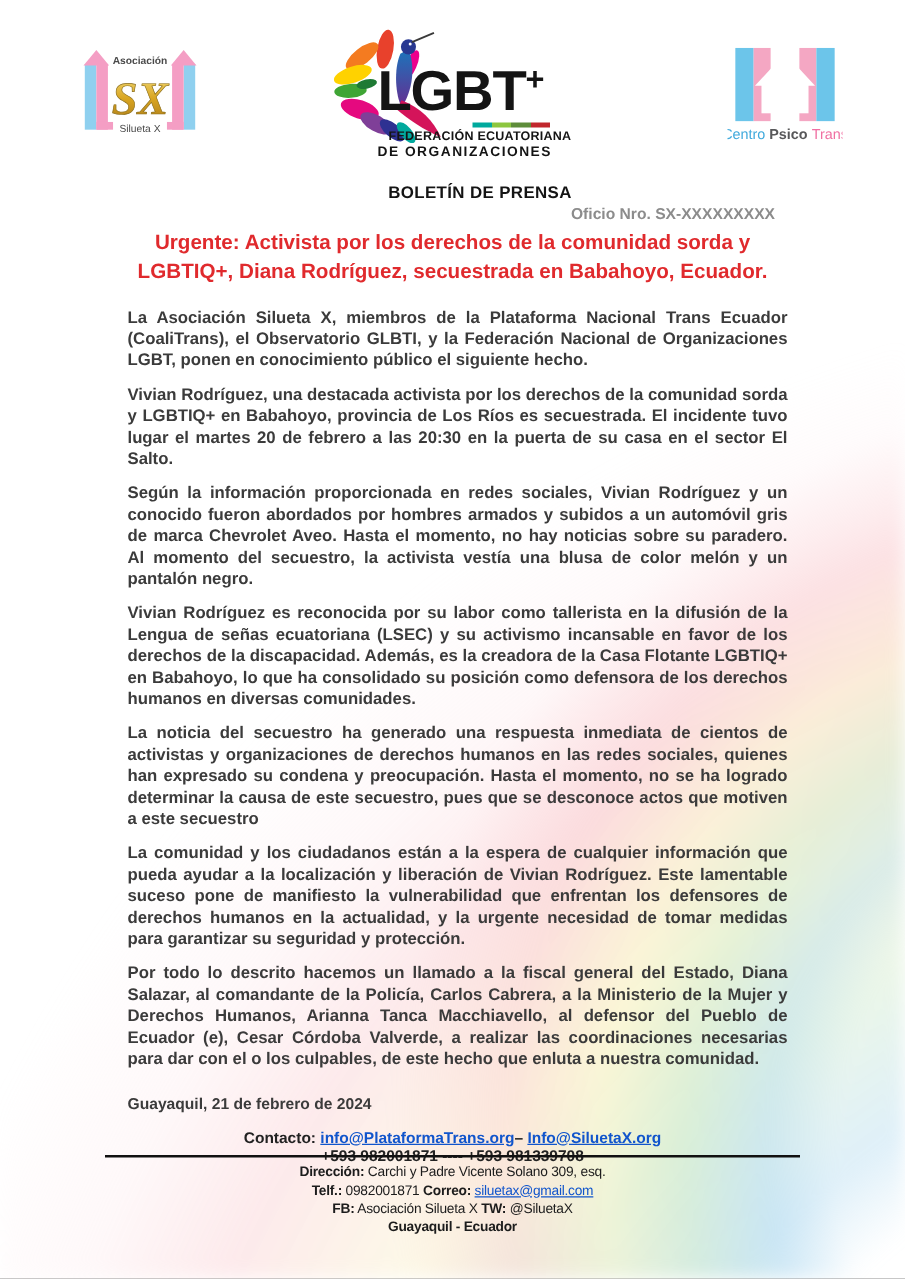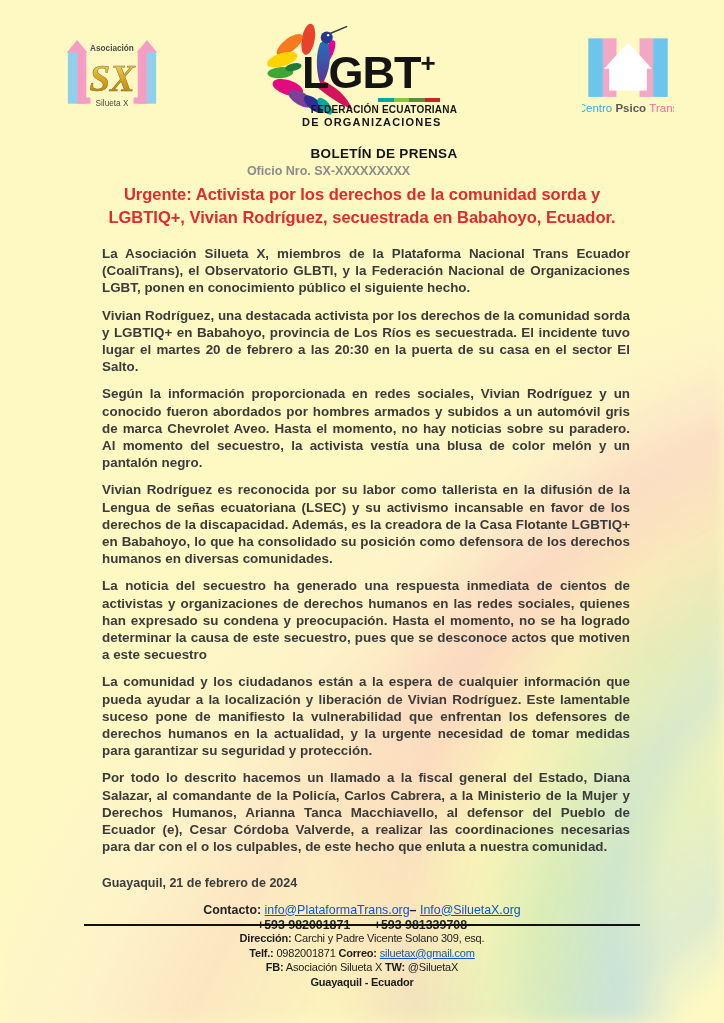--- a/index.html
+++ b/index.html
@@ -1,18 +1,18 @@
 <!DOCTYPE html>
 <html><head>
 <meta charset="utf-8">
 <style>
   html,body { margin:0; padding:0; background:#777; }
   .page {
     position:relative; width:724px; height:1023px; margin:0 auto;
-    background:#fef9c3; overflow:hidden;
+    background:#ffffff; overflow:hidden;
     font-family:"Liberation Sans", sans-serif; color:#3b3b3b;
   }
   
   .watermark {
     position:absolute; inset:0; pointer-events:none; z-index:0;
     background:
       radial-gradient(circle at 128% 90%,
         rgba(255,255,255,0) 0 20%,
         rgba(150,205,235,0.30) 24%,
         rgba(175,220,170,0.28) 29%,
@@ -48,28 +48,28 @@
     background:linear-gradient(90deg,#00a99d 0 25%, #8cc63f 25% 50%, #5e8c3a 50% 75%, #c1272d 75% 100%);
   }
   .fed-line1 { position:absolute; left:42px; width:164px; top:80px; text-align:center;
                font-size:10px; font-weight:700; color:#141414; letter-spacing:0.2px; white-space:nowrap; }
   .fed-line2 { position:absolute; left:42px; width:164px; top:92px; text-align:left;
                font-size:11px; font-weight:700; color:#141414; letter-spacing:1.2px; white-space:nowrap; }
   .bulletin  { position:absolute; left:0; right:0; top:146px; text-align:center;
                font-size:13.5px; font-weight:700; color:#141414; letter-spacing:0.3px;padding-left:44px; }
 
   
-  .oficio { text-align:center; padding-right:67px; font-size:12.5px; font-weight:700; color:#8c8c8c; }
+  .oficio { text-align:right; padding-right:104px; font-size:12.5px; font-weight:700; color:#8c8c8c; }
   .title  { margin:5px 88px 0; text-align:center; font-weight:700; font-size:16.5px;
             line-height:23px; color:#e02a2d; }
   .bodytext { padding:16px 94px 0 102px; }
   .bodytext p { margin:0 0 10px; font-size:13.4px; line-height:17.2px; text-align:justify;font-weight:bold; }
   .dateline { padding:10px 94px 0 102px; font-size:12.5px; font-weight:700; }
   .contact  { margin-top:13px; text-align:center; font-size:12.4px; font-weight:700; color:#222; }
-  .contact a { color:#1155cc; text-decoration:underline; font-weight:400; }
+  .contact a { color:#1155cc; text-decoration:underline; font-weight:700; }
   .contact .phones { margin-top:1px; }
 
   
   .footer { position:absolute; left:0; right:0; bottom:34px; z-index:1; text-align:center; }
   .footer-rule { width:556px; margin:0 auto 5px; border:0; border-top:2.5px solid #111; }
   .footer-line { font-size:11px; line-height:14.5px; color:#1c1c1c; letter-spacing:-0.2px; }
   .footer-line b { font-weight:700; }
   .footer-line a { color:#1155cc; text-decoration:underline; }
   .footer-city { font-weight:700; }
 </style>
@@ -153,21 +153,21 @@
         </svg>
       </div>
 
       <div class="bulletin">BOLETÍN DE PRENSA</div>
     </div>
 
     <div class="oficio">Oficio Nro. SX-XXXXXXXXX</div>
 
     <div class="title">
       <div>Urgente: Activista por los derechos de la comunidad sorda y</div>
-      <div>LGBTIQ+, Vivian Rodríguez, secuestrada en Babahoyo, Ecuador.</div>
+      <div>LGBTIQ+, Diana Rodríguez, secuestrada en Babahoyo, Ecuador.</div>
     </div>
 
     <div class="bodytext">
       <p>La Asociación Silueta X, miembros de la Plataforma Nacional Trans Ecuador (CoaliTrans), el Observatorio GLBTI, y la Federación Nacional de Organizaciones LGBT, ponen en conocimiento público el siguiente hecho.</p>
       <p>Vivian Rodríguez, una destacada activista por los derechos de la comunidad sorda y LGBTIQ+ en Babahoyo, provincia de Los Ríos es secuestrada. El incidente tuvo lugar el martes 20 de febrero a las 20:30 en la puerta de su casa en el sector El Salto.</p>
       <p>Según la información proporcionada en redes sociales, Vivian Rodríguez y un conocido fueron abordados por hombres armados y subidos a un automóvil gris de marca Chevrolet Aveo. Hasta el momento, no hay noticias sobre su paradero. Al momento del secuestro, la activista vestía una blusa de color melón y un pantalón negro.</p>
       <p>Vivian Rodríguez es reconocida por su labor como tallerista en la difusión de la Lengua de señas ecuatoriana (LSEC) y su activismo incansable en favor de los derechos de la discapacidad. Además, es la creadora de la Casa Flotante LGBTIQ+ en Babahoyo, lo que ha consolidado su posición como defensora de los derechos humanos en diversas comunidades.</p>
       <p>La noticia del secuestro ha generado una respuesta inmediata de cientos de activistas y organizaciones de derechos humanos en las redes sociales, quienes han expresado su condena y preocupación. Hasta el momento, no se ha logrado determinar la causa de este secuestro, pues que se desconoce actos que motiven a este secuestro</p>
       <p>La comunidad y los ciudadanos están a la espera de cualquier información que pueda ayudar a la localización y liberación de Vivian Rodríguez. Este lamentable suceso pone de manifiesto la vulnerabilidad que enfrentan los defensores de derechos humanos en la actualidad, y la urgente necesidad de tomar medidas para garantizar su seguridad y protección.</p>
       <p>Por todo lo descrito hacemos un llamado a la fiscal general del Estado, Diana Salazar, al comandante de la Policía, Carlos Cabrera, a la Ministerio de la Mujer y Derechos Humanos, Arianna Tanca Macchiavello, al defensor del Pueblo de Ecuador (e), Cesar Córdoba Valverde, a realizar las coordinaciones necesarias para dar con el o los culpables, de este hecho que enluta a nuestra comunidad.</p>

